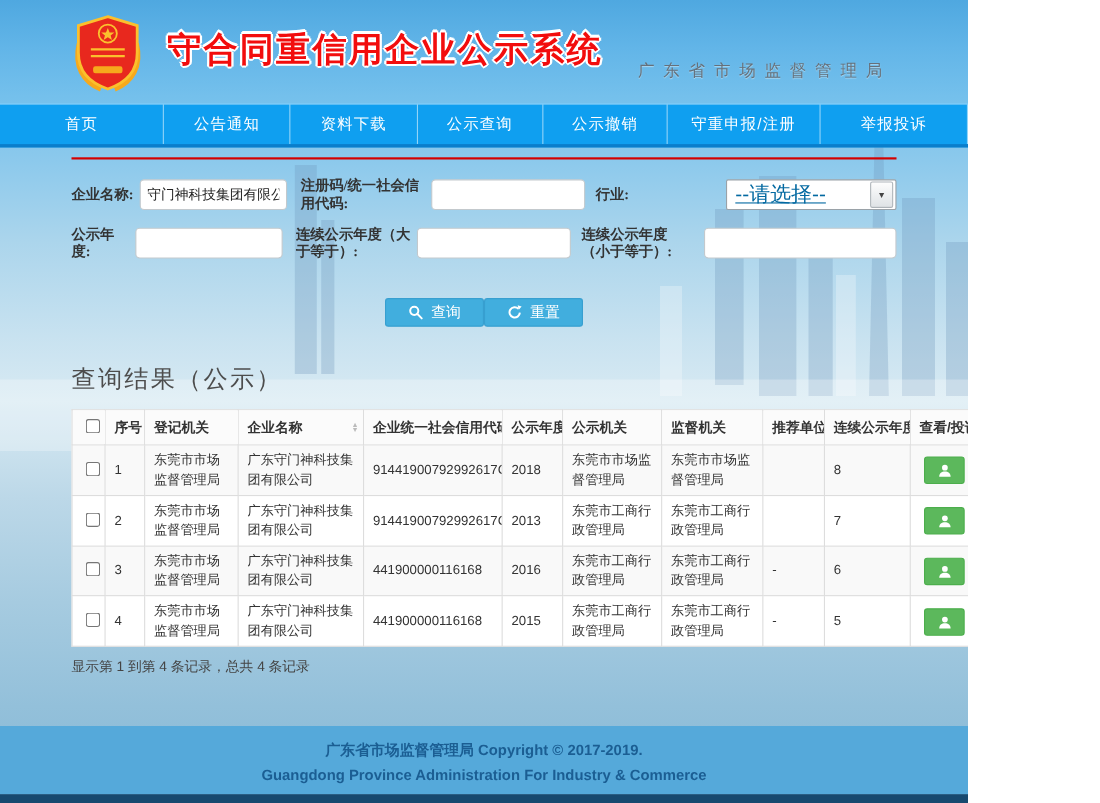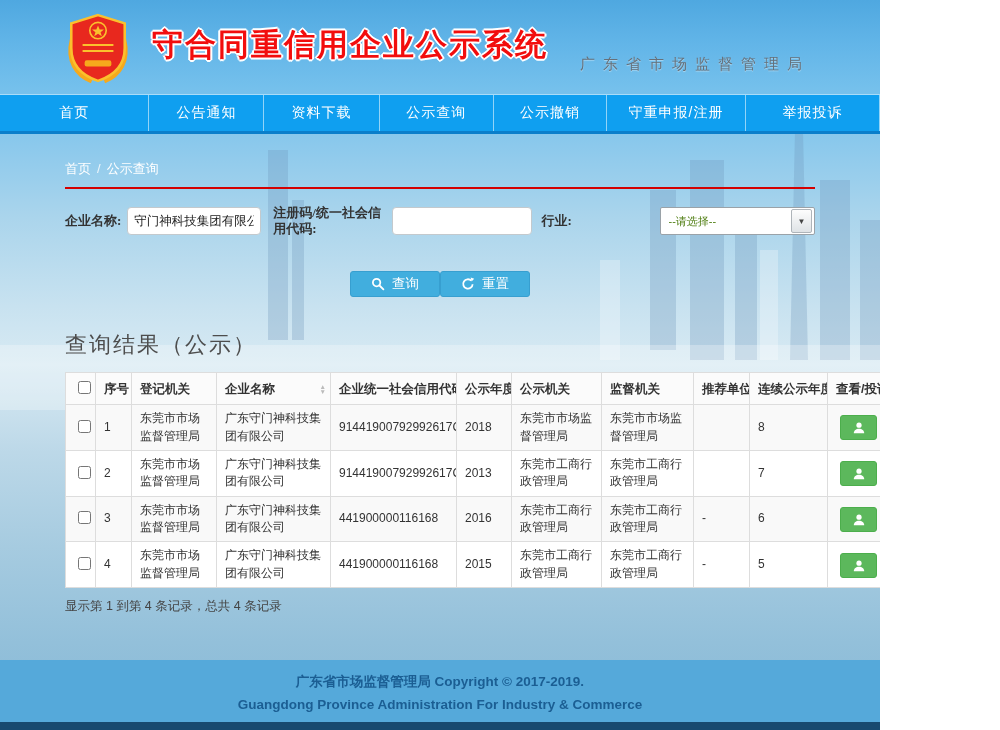--- a/index.html
+++ b/index.html
@@ -42,21 +42,21 @@
   .l2{width:150px;box-sizing:border-box;padding-right:4px;}
   .l3{width:147px;box-sizing:border-box;padding-right:18px;}
   .f-input{height:28px;box-sizing:border-box;border:1px solid #c3c9cd;border-radius:4px;
     padding:0 6px;font-size:12.5px;color:#222;background:#fff;outline:none;
     font-family:"Liberation Sans",sans-serif;}
   .i1{width:134px;margin-right:12px;}
   .i2{width:140px;margin-right:10px;}
   .i3{width:197px;}
   .select{width:197px;height:28px;box-sizing:border-box;border:1px solid #9aa2a8;
     border-radius:2px;background:#fff;display:flex;align-items:center;cursor:pointer;}
-  .select .sel-txt{flex:1;font-size:11px;color:#4d7c0f;padding-left:7px;}
+  .select .sel-txt{flex:1;font-size:19px;color:#0369a1;padding-left:7px;text-decoration:underline;}
   .sel-btn{width:19px;height:22px;margin-right:2px;border:1px solid #aeb4b9;border-radius:2px;
     background:linear-gradient(#fdfdfd,#dfe3e6);display:flex;align-items:center;
     justify-content:center;font-size:8px;color:#444;}
   
   .btn-row{display:flex;justify-content:center;margin-top:34px;}
   .q-btn{display:inline-flex;align-items:center;gap:7px;height:26px;padding:0 20px;
     background:#41aede;border:1px solid #379fd0;border-radius:3px;color:#fff;
     font-size:13.5px;cursor:pointer;font-family:"Liberation Sans",sans-serif;}
   
   .res-title{margin:33px 0 0 0;font-size:22px;font-weight:normal;color:#4d4d4d;
@@ -130,36 +130,41 @@
     <a class="nav-item w2">公告通知</a>
     <a class="nav-item w3">资料下载</a>
     <a class="nav-item w4">公示查询</a>
     <a class="nav-item w5">公示撤销</a>
     <a class="nav-item w6">守重申报/注册</a>
     <a class="nav-item w7">举报投诉</a>
   </div>
 
   <div class="main">
 
-    <div class="crumb">
-      <a>首页</a><span class="sep">/</span><span>公示查询</span>
-    </div>
     <div class="red-line"></div>
 
     <div class="form">
       <div class="frow">
         <label class="flabel l1">企业名称:</label>
         <input class="f-input i1" value="守门神科技集团有限公司" style="">
         <label class="flabel l2">注册码/统一社会信用代码:</label>
         <input class="f-input i2" value="" style="">
         <label class="flabel l3">行业:</label>
         <div class="select">
           <span class="sel-txt">--请选择--</span>
           <span class="sel-btn">▼</span>
         </div>
+      </div>
+      <div class="frow">
+        <label class="flabel l1">公示年度:</label>
+        <input class="f-input i1" value="" style="">
+        <label class="flabel l2">连续公示年度（大于等于）:</label>
+        <input class="f-input i2" value="" style="">
+        <label class="flabel l3">连续公示年度（小于等于）:</label>
+        <input class="f-input i3" value="" style="">
       </div>
     </div>
 
     <div class="btn-row">
       <button class="q-btn">
         <svg width="14" height="14" viewBox="0 0 14 14">
           <circle cx="5.6" cy="5.6" r="3.7" fill="none" stroke="#fff" stroke-width="1.8"></circle>
           <line x1="8.5" y1="8.5" x2="12.4" y2="12.4" stroke="#fff" stroke-width="1.8" stroke-linecap="round"></line>
         </svg>
         <span>查询</span>

